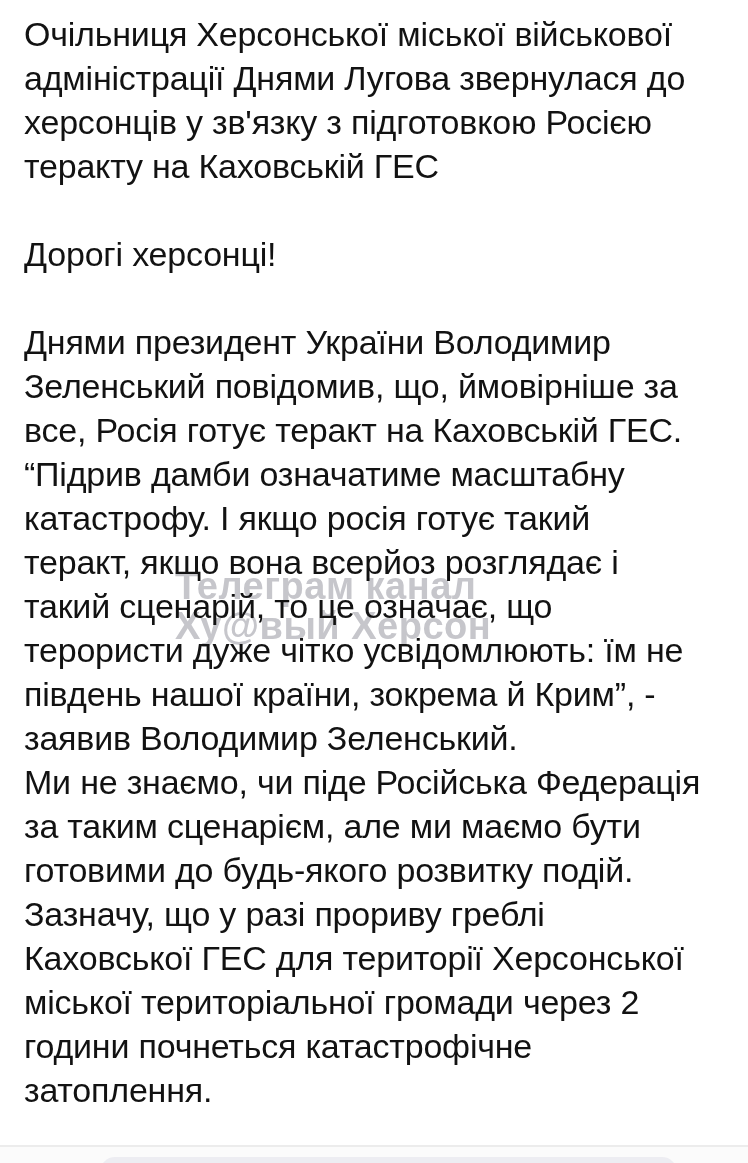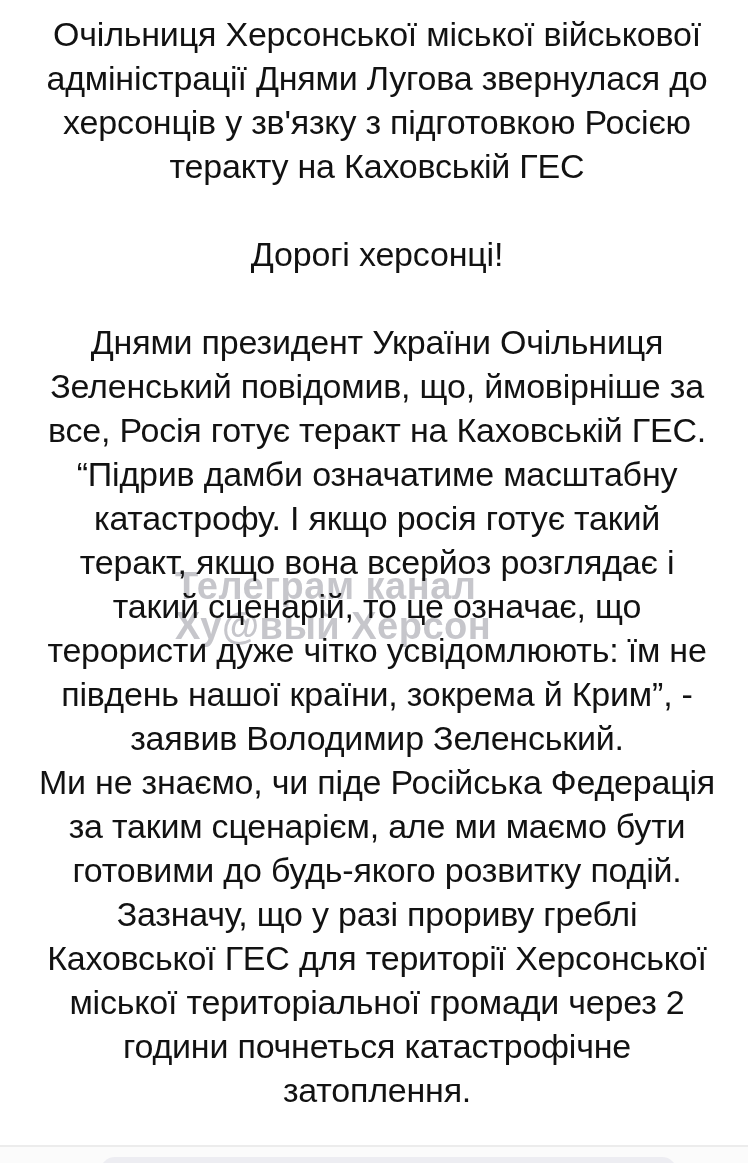--- a/index.html
+++ b/index.html
@@ -32,21 +32,21 @@
     position: absolute;
     left: 24px;
     top: 12px;
     width: 706px;
     z-index: 2;
     font-size: 34px;
     line-height: 44px;
     letter-spacing: -0.2px;
     color: #121212;
   }
-  .paragraph { margin: 0; text-align: center; }
+  .paragraph { margin: 0; }
   .paragraph + .paragraph { margin-top: 44px; }
   .text-line { white-space: nowrap; }
   .bottom-area {
     position: absolute;
     left: 0;
     right: 0;
     top: 1145px;
     height: 18px;
     z-index: 3;
     border-top: 2px solid #ececec;
@@ -76,21 +76,21 @@
       <div class="paragraph">
         <div class="text-line">Очільниця Херсонської міської військової</div>
         <div class="text-line">адміністрації Днями Лугова звернулася до</div>
         <div class="text-line">херсонців у зв'язку з підготовкою Росією</div>
         <div class="text-line">теракту на Каховській ГЕС</div>
       </div>
       <div class="paragraph">
         <div class="text-line">Дорогі херсонці!</div>
       </div>
       <div class="paragraph">
-        <div class="text-line">Днями президент України Очільниця</div>
+        <div class="text-line">Днями президент України Володимир</div>
         <div class="text-line">Зеленський повідомив, що, ймовірніше за</div>
         <div class="text-line">все, Росія готує теракт на Каховській ГЕС.</div>
         <div class="text-line">“Підрив дамби означатиме масштабну</div>
         <div class="text-line">катастрофу. І якщо росія готує такий</div>
         <div class="text-line">теракт, якщо вона всерйоз розглядає і</div>
         <div class="text-line">такий сценарій, то це означає, що</div>
         <div class="text-line">терористи дуже чітко усвідомлюють: їм не</div>
         <div class="text-line">південь нашої країни, зокрема й Крим”, -</div>
         <div class="text-line">заявив Володимир Зеленський.</div>
         <div class="text-line">Ми не знаємо, чи піде Російська Федерація</div>

